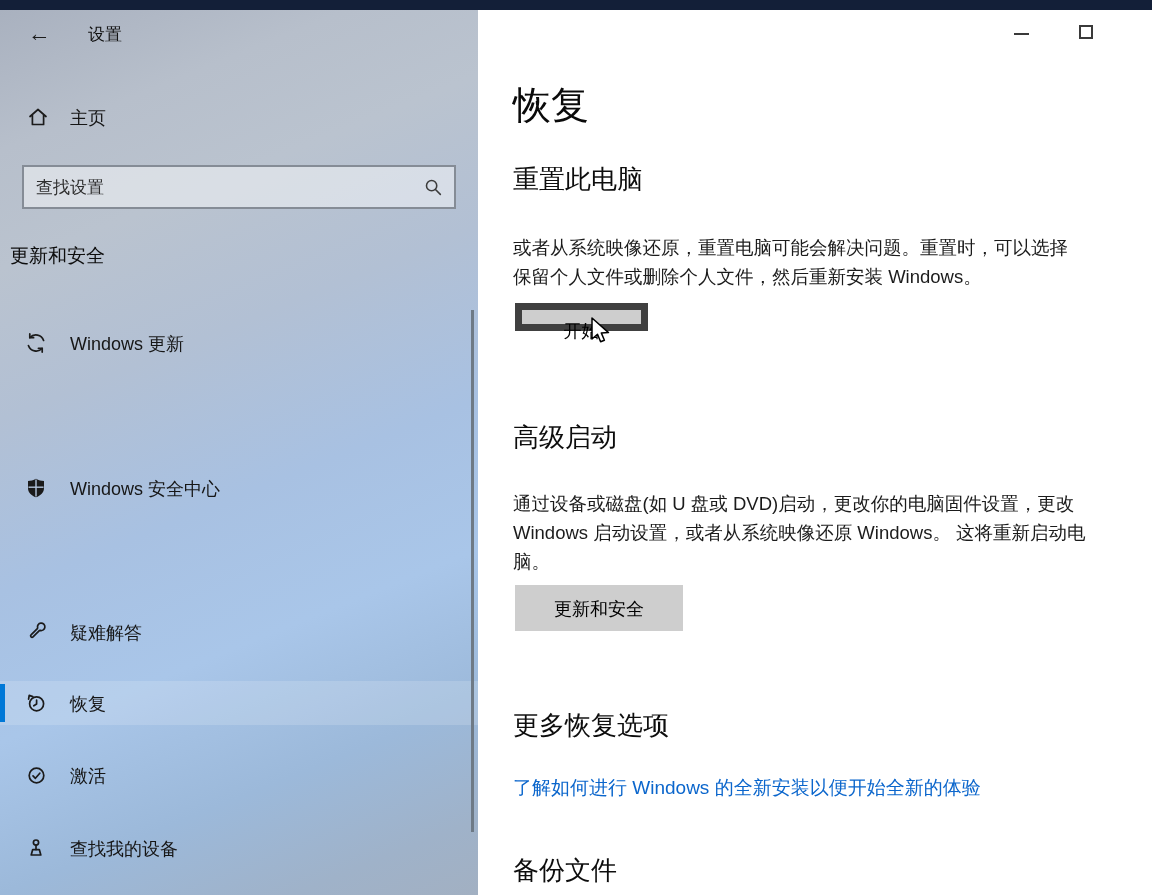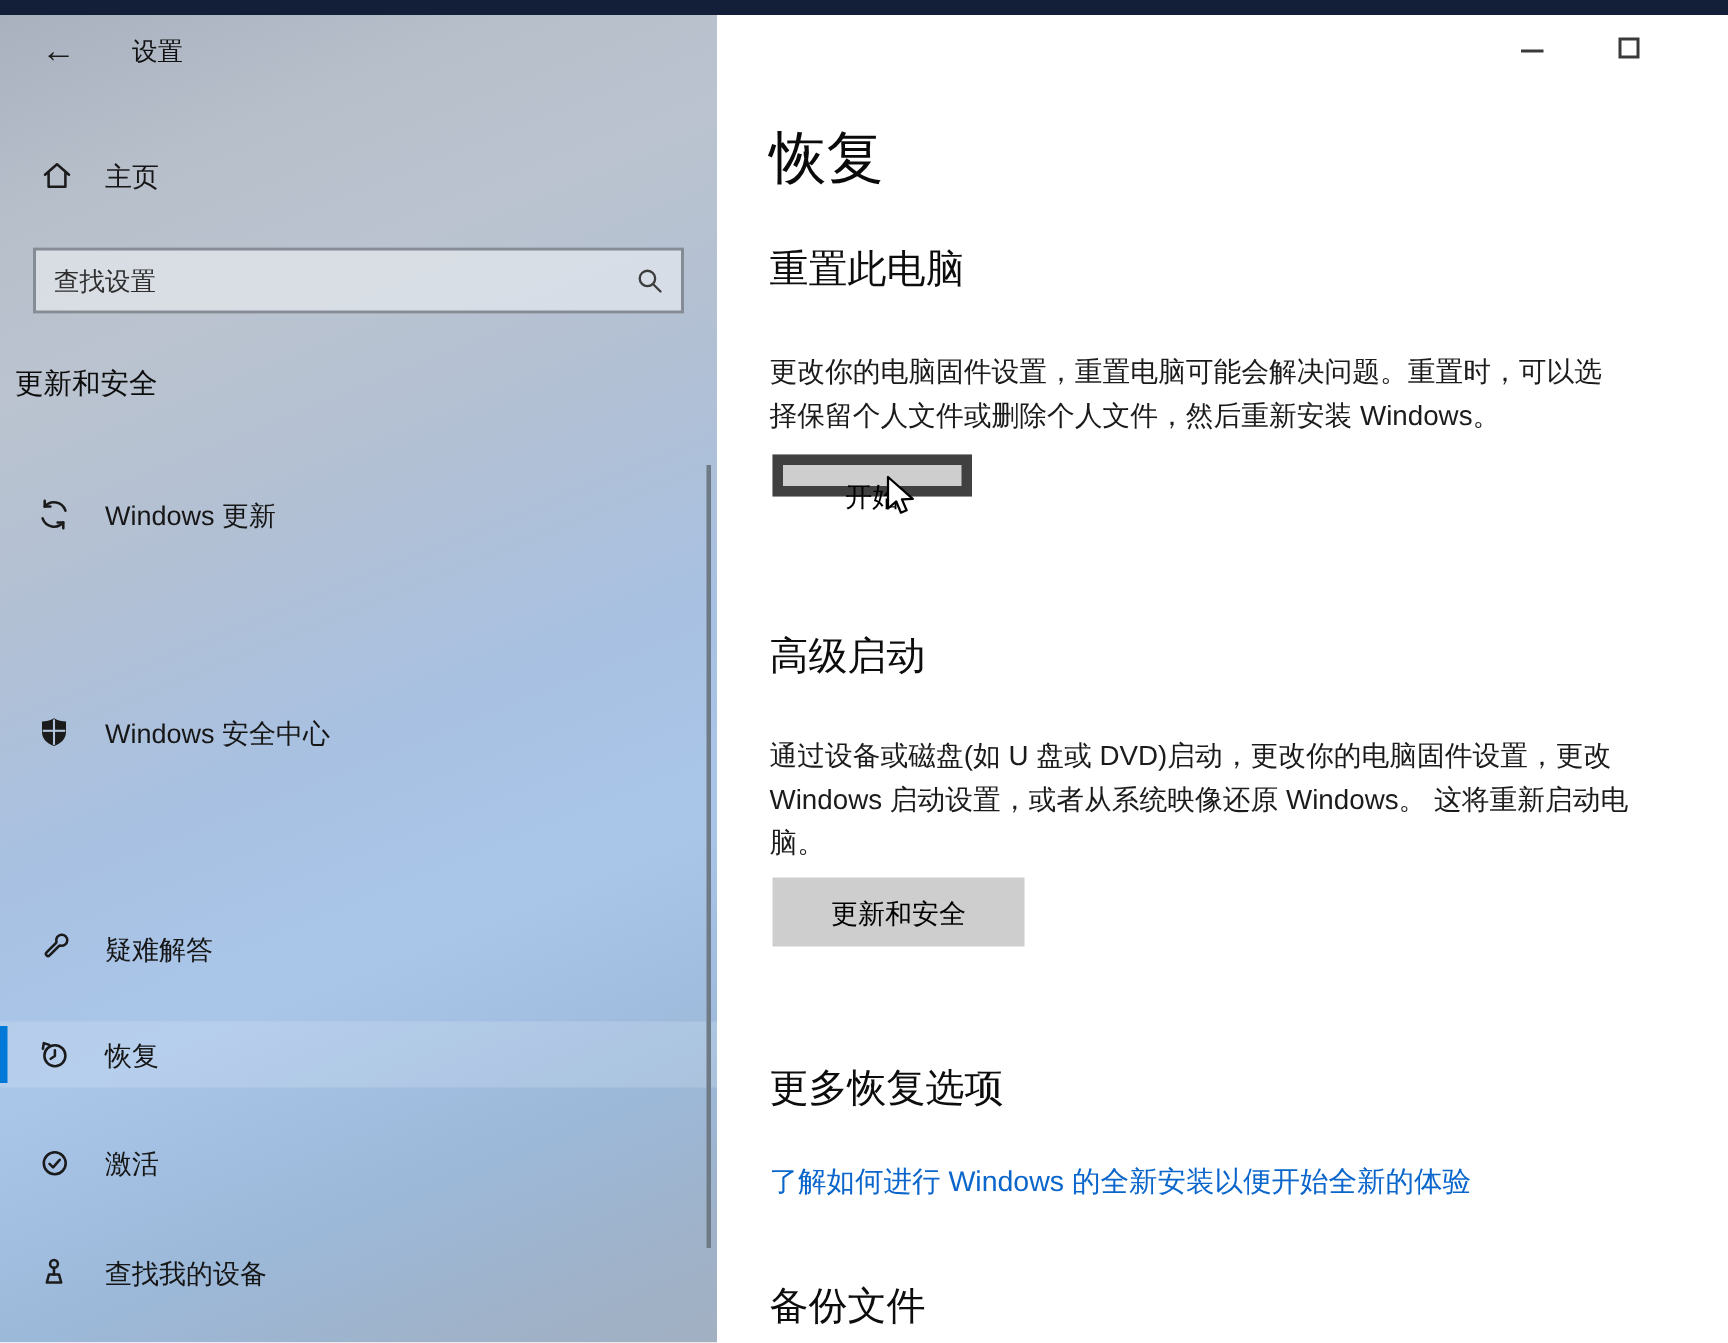--- a/index.html
+++ b/index.html
@@ -167,21 +167,21 @@
     <div class="win-btn btn-min">
       <span class="glyph-min"></span>
     </div>
     <div class="win-btn btn-max">
       <span class="glyph-max"></span>
     </div>
 
     <div class="page-title">恢复</div>
 
     <div class="sec-heading h-reset">重置此电脑</div>
-    <div class="body-text p-reset">更改你的电脑固件设置，重置电脑可能会解决问题。重置时，可以选择保留个人文件或删除个人文件，然后重新安装 Windows。</div>
+    <div class="body-text p-reset">或者从系统映像还原，重置电脑可能会解决问题。重置时，可以选择保留个人文件或删除个人文件，然后重新安装 Windows。</div>
     <button class="btn btn-start">开始</button>
 
     <span class="cursor">
       <svg width="26" height="30" viewBox="0 0 26 30">
         <path d="M4 2 L4 23 L9.5 18.3 L12.6 25.8 L16.4 24.2 L13.3 16.9 L20.5 16.6 Z" fill="#ffffff" stroke="#000" stroke-width="1.5" stroke-linejoin="round"></path>
       </svg>
     </span>
 
     <div class="sec-heading h-adv">高级启动</div>
     <div class="body-text p-adv">通过设备或磁盘(如 U 盘或 DVD)启动，更改你的电脑固件设置，更改 Windows 启动设置，或者从系统映像还原 Windows。 这将重新启动电脑。</div>

